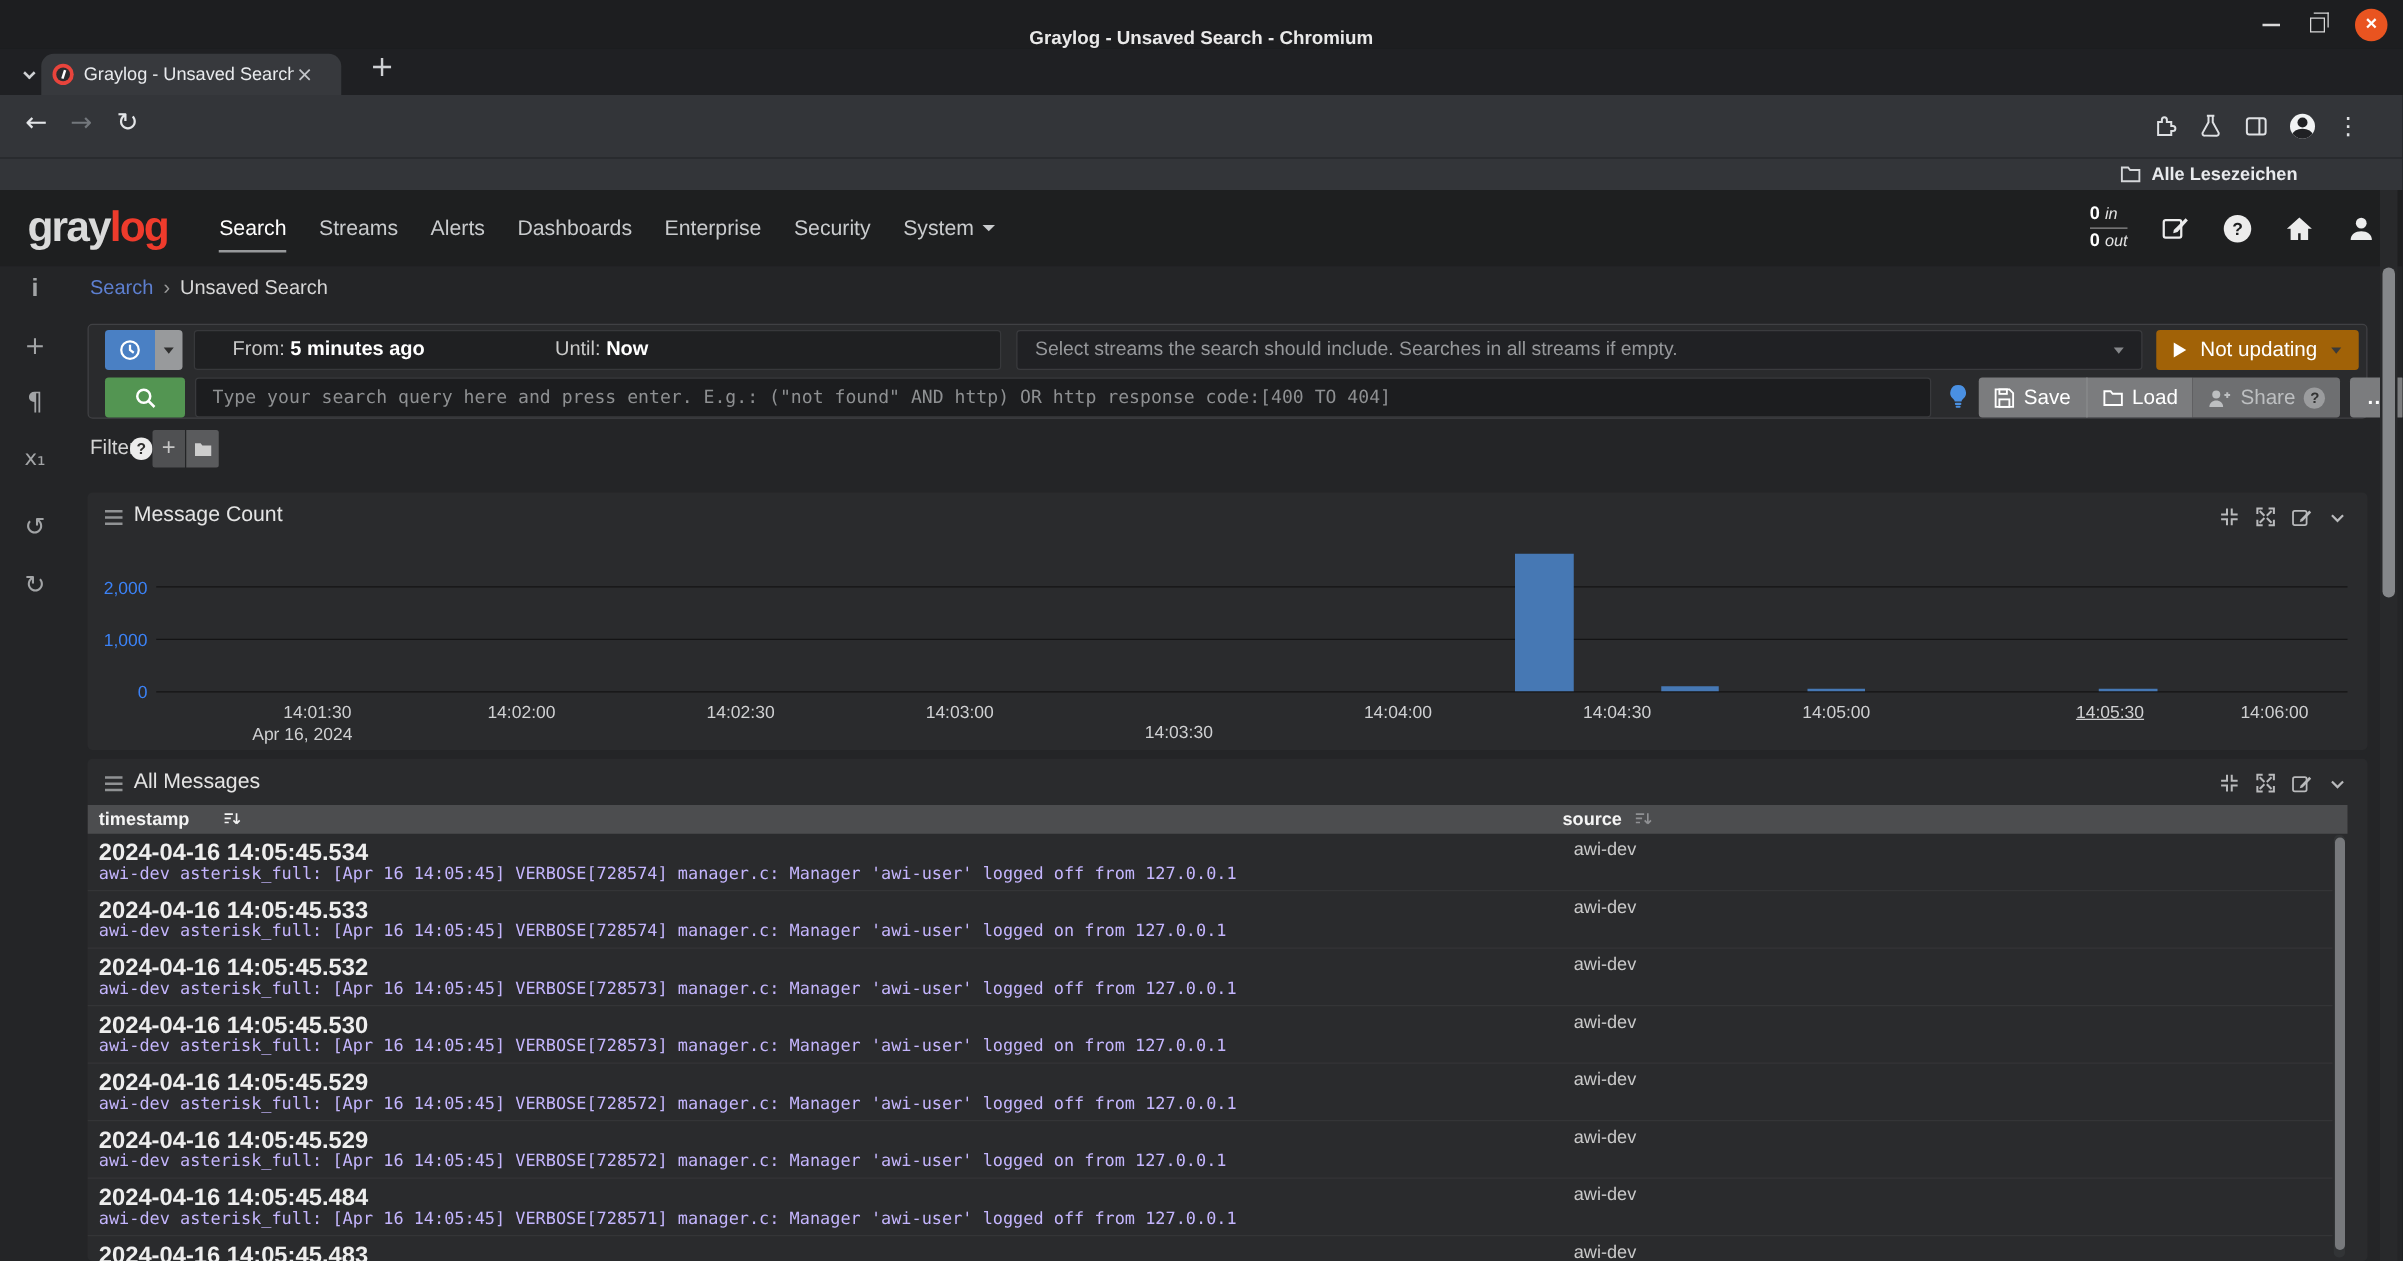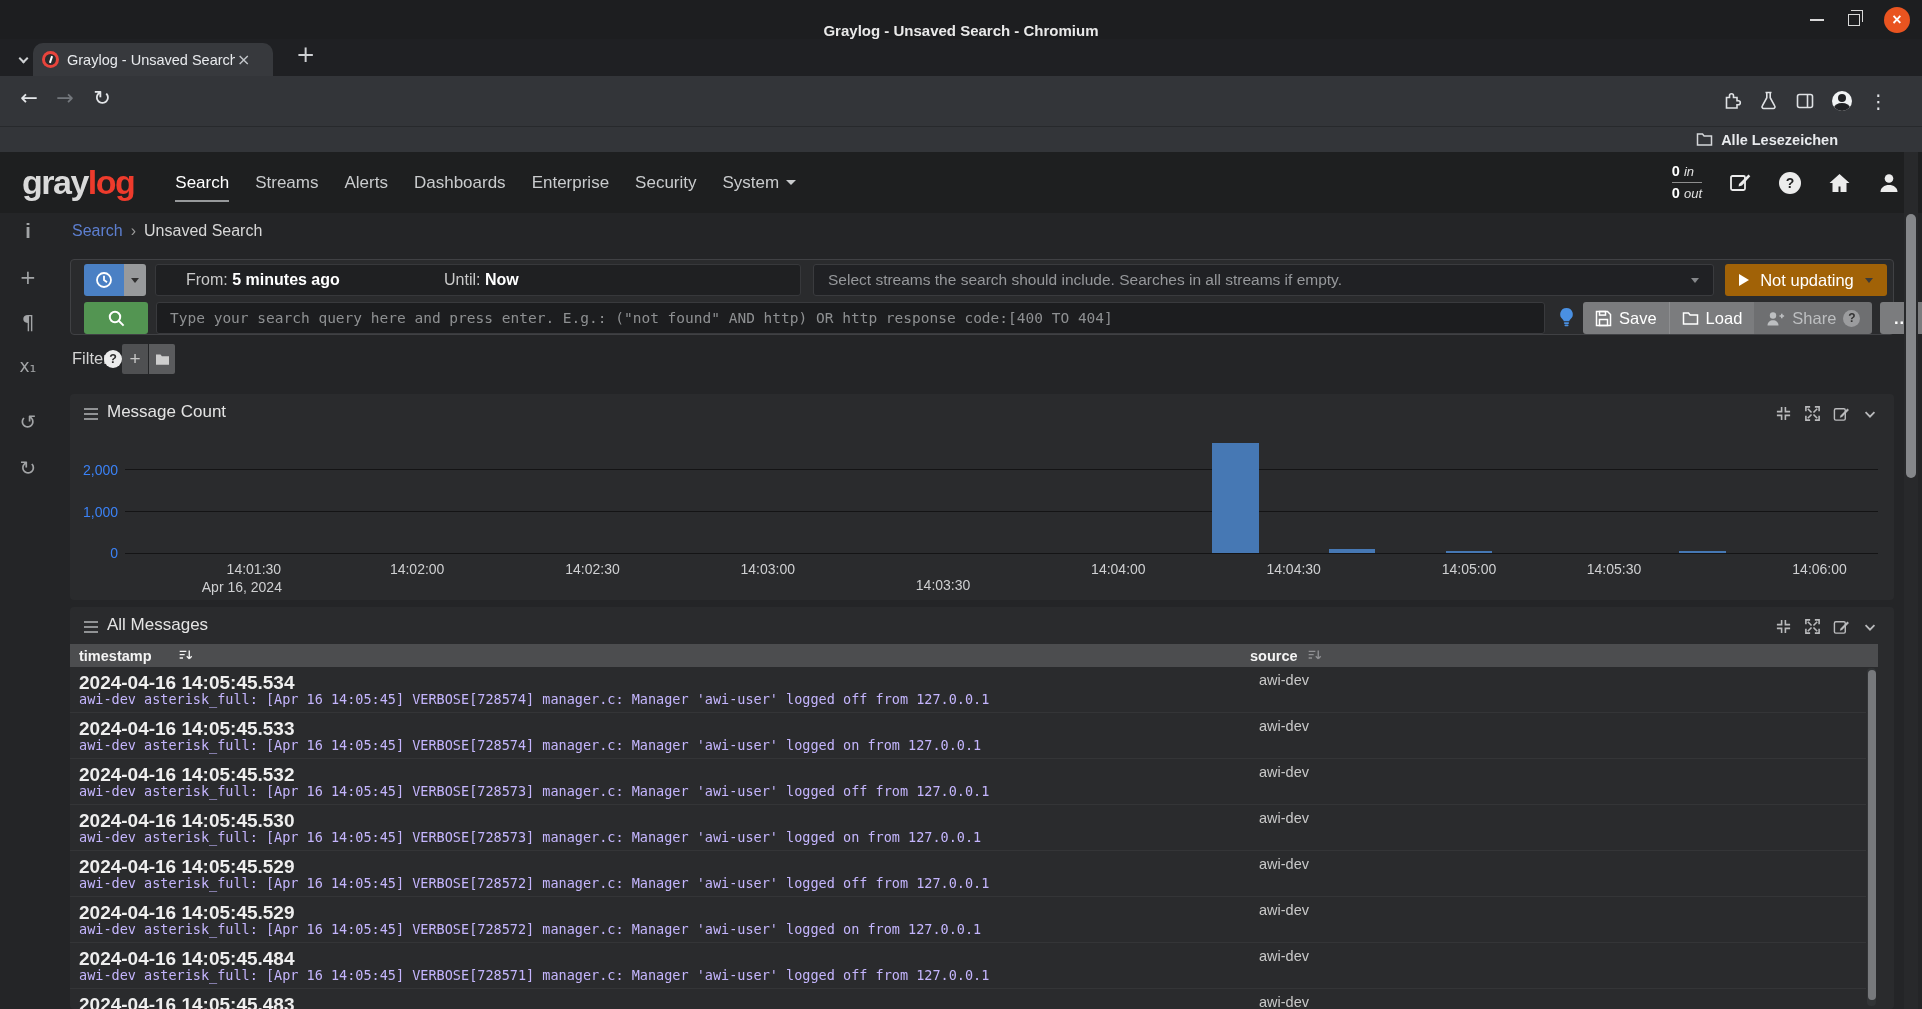--- a/index.html
+++ b/index.html
@@ -421,21 +421,21 @@
       </div>
     <div>
         <div class="xtick" style="left: 171.867px; margin-left: 12px;">14:01:30</div>
         <div class="xtick" style="left: 347.167px;">14:02:00</div>
         <div class="xtick" style="left: 522.467px;">14:02:30</div>
         <div class="xtick" style="left: 697.767px;">14:03:00</div>
         <div class="xtick" style="left: 873.067px; margin-top: 16px;">14:03:30</div>
         <div class="xtick" style="left: 1048.37px;">14:04:00</div>
         <div class="xtick" style="left: 1223.67px;">14:04:30</div>
         <div class="xtick" style="left: 1398.97px;">14:05:00</div>
-        <div class="xtick" style="left: 1544px;">14:05:30</div>
+        <div class="xtick" style="left: 1618px; text-decoration: underline;">14:05:30</div>
         <div class="xtick" style="left: 1749.57px;">14:06:00</div>
         <div class="xdate" style="left: 171.867px;">Apr 16, 2024</div>
       </div>
   </div>
 
   <div class="widget" id="am-widget">
     <span class="drag-handle">
         <i></i>
         <i></i>
         <i></i>

